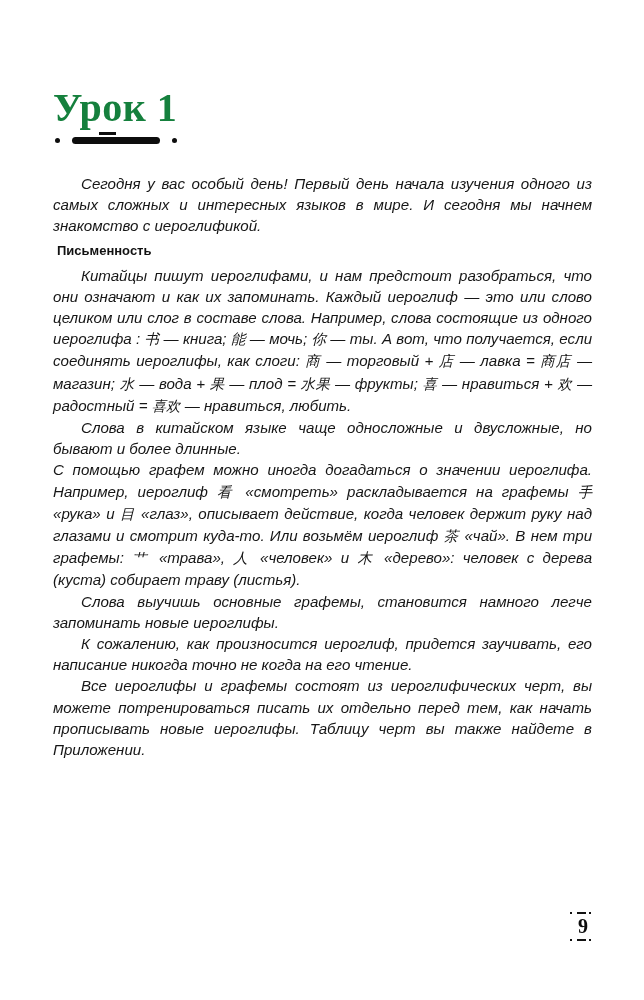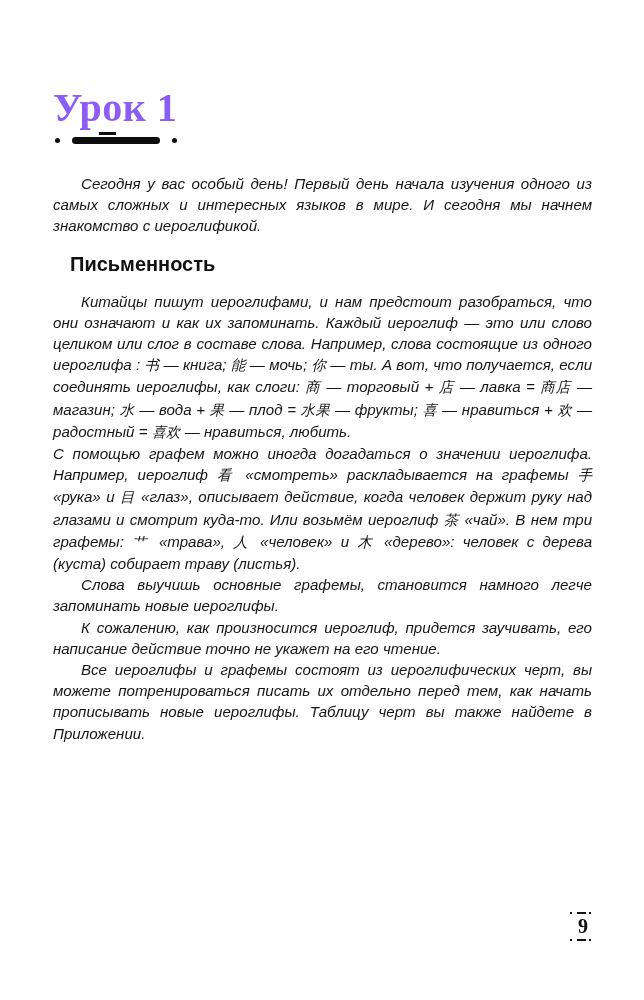--- a/index.html
+++ b/index.html
@@ -34,21 +34,21 @@
   
   .chapter-title-block {
     margin-top: 88px;
   }
   .chapter-title {
     font-family: "Liberation Serif", serif;
     font-weight: bold;
     font-size: 40px;
     line-height: 40px;
     letter-spacing: 0.5px;
-    color: #8b5cf6;
+    color: #15803d;
     margin: 0;
     padding: 0;
   }
   .title-rule {
     position: relative;
     margin-top: 7px;
     margin-left: 2px;
     width: 122px;
     height: 11px;
   }
@@ -91,24 +91,24 @@
     color: #161616;
     font-style: italic;
   }
   .para.indent { text-indent: 28px; }
 
   .block-gap-lg { margin-top: 27px; }
   .block-gap-md { }
   .block-gap-sm { margin-top: 0px; }
 
   .section-heading {
-    font-size: 20px;
+    font-size: 13px;
     line-height: 20px;
     font-weight: bold;
-    margin: 17px;
+    margin: 4px;
     color: #111111;
   }
 
   .hz {
     font-family: "DejaVu Sans", sans-serif;
     font-size: 14.4px;
   }
 
   
   .page-number-block {
@@ -159,29 +159,30 @@
     </div>
 
     <p class="para indent block-gap-lg">Сегодня у вас особый день! Первый день начала изучения одного из самых сложных и интересных языков в мире. И сегодня мы начнем знакомство с иероглификой.</p>
 
     <h2 class="section-heading block-gap-md">Письменность</h2>
 
     <p class="para indent block-gap-md">
       <span>Китайцы пишут иероглифами, и нам предстоит разобраться, что они означают и как их запоминать. Каждый иероглиф — это или слово целиком или слог в составе слова. Например, слова состоящие из одного иероглифа : </span><span class="hz">书</span><span> — книга; </span><span class="hz">能</span><span> — мочь; </span><span class="hz">你</span><span>  — ты. А вот, что получается, если соединять иероглифы, как слоги: </span><span class="hz">商</span><span> — торговый + </span><span class="hz">店</span><span> — лавка = </span><span class="hz">商店</span><span> — магазин; </span><span class="hz">水</span><span> — вода + </span><span class="hz">果</span><span> — плод = </span><span class="hz">水果</span><span> — фрукты; </span><span class="hz">喜</span><span> — нравиться + </span><span class="hz">欢</span><span> — радостный = </span><span class="hz">喜欢</span><span> — нравиться, любить.</span>
     </p>
 
+    <p class="para indent block-gap-sm">Слова в китайском языке чаще односложные и двусложные, но бывают и более длинные.</p>
 
 
     <p class="para block-gap-sm">
       <span>С помощью графем можно иногда догадаться о значении иероглифа. Например, иероглиф </span><span class="hz">看</span><span> «смотреть» раскладывается на графемы </span><span class="hz">手</span><span> «рука» и </span><span class="hz">目</span><span> «глаз», описывает действие, когда человек держит руку над глазами и смотрит куда-то. Или возьмём иероглиф </span><span class="hz">茶</span><span> «чай». В нем три графемы: </span><span class="hz">艹</span><span> «трава», </span><span class="hz">人</span><span> «человек» и </span><span class="hz">木</span><span> «дерево»: человек с дерева (куста) собирает траву (листья).</span>
     </p>
 
     <p class="para indent block-gap-sm">Слова выучишь основные графемы, становится намного легче запоминать новые иероглифы.</p>
 
-    <p class="para indent block-gap-sm">К сожалению, как произносится иероглиф, придется заучивать, его написание действие точно не укажет на его чтение.</p>
+    <p class="para indent block-gap-sm">К сожалению, как произносится иероглиф, придется заучивать, его написание никогда точно не когда на его чтение.</p>
 
     <p class="para indent block-gap-md">Все иероглифы и графемы состоят из иероглифических черт, вы можете потренироваться писать их отдельно перед тем, как начать прописывать новые иероглифы. Таблицу черт вы также найдете в Приложении.</p>
 
   </div>
 
   <div class="page-number-block">
     <div class="pn-orn">
       <i class="d1"></i>
       <i class="d2"></i>
       <i class="d3"></i>

